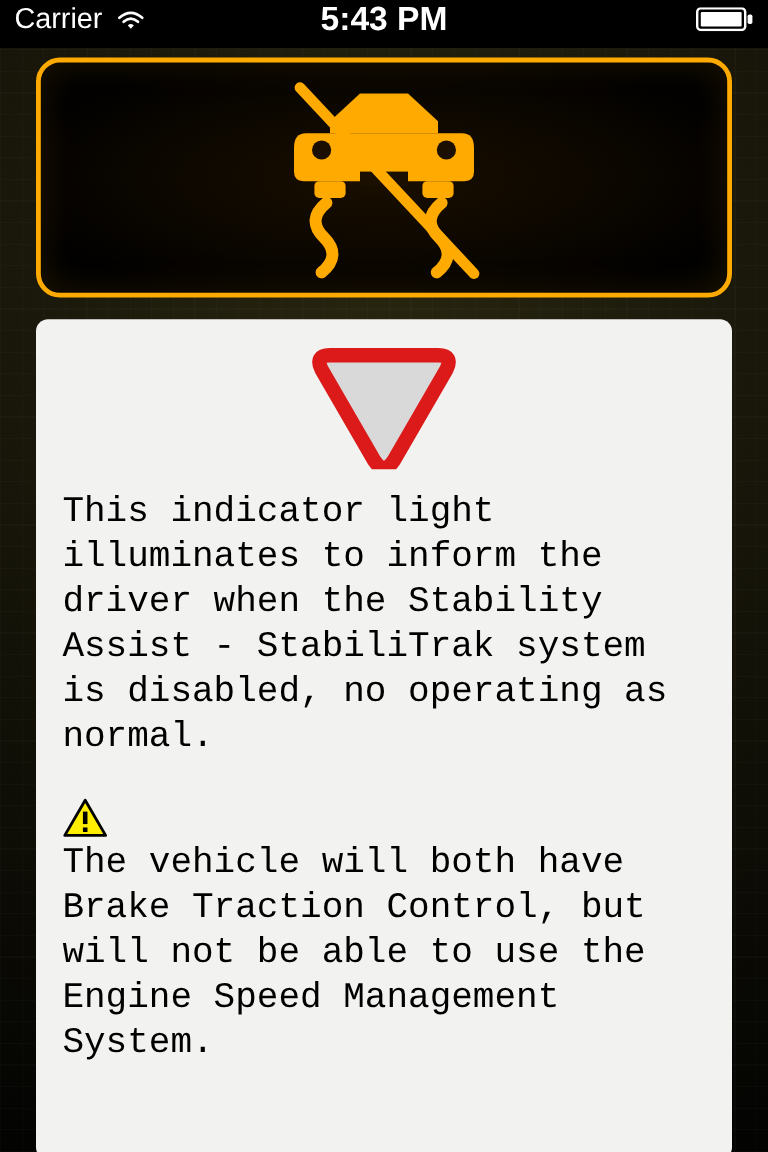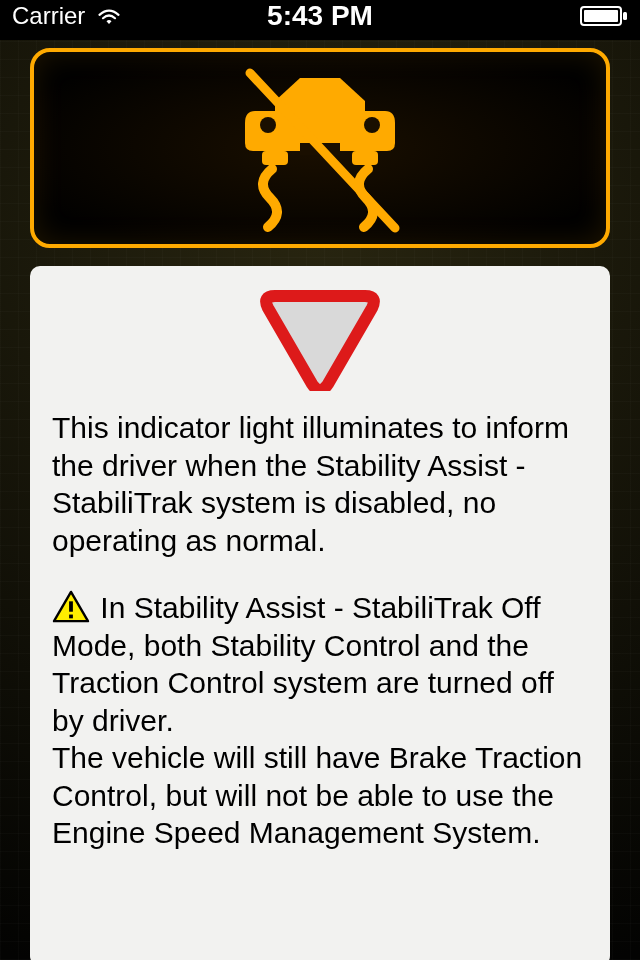--- a/index.html
+++ b/index.html
@@ -76,20 +76,21 @@
     .yield-triangle {
       display: flex;
       justify-content: center;
       margin-bottom: 18px;
     }
     .info-text {
       color: #000;
       font-size: 30px;
       line-height: 1.25;
       text-align: left;
+      font-family: Liberation Mono, monospace;
     }
     .info-text p { margin-bottom: 30px; }
     .warn-icon {
       display: inline-block;
       vertical-align: text-bottom;
       width: 38px;
       height: 34px;
       margin-right: 2px;
     }
   </style>
@@ -152,20 +153,20 @@
       </svg>
     </div>
 
     <div class="info-text">
       <p>This indicator light illuminates to inform the driver when the Stability Assist - StabiliTrak system is disabled, no operating as normal.</p>
       <div>
         <svg class="warn-icon" viewBox="0 0 40 36">
           <path d="M20 2 L38 33 L2 33 Z" fill="#ffee00" stroke="#000" stroke-width="2.5" stroke-linejoin="round"></path>
           <rect x="18" y="12" width="4" height="11" fill="#000"></rect>
           <rect x="18" y="26" width="4" height="4" fill="#000"></rect>
-        </svg><span> In Stability Assist - StabiliTrak Off Mode, both Stability Control and the Traction Control system are turned off by driver.</span>
+        </svg>
         <br>
-        <span>The vehicle will still have Brake Traction Control, but will not be able to use the Engine Speed Management System.</span>
+        <span>The vehicle will both have Brake Traction Control, but will not be able to use the Engine Speed Management System.</span>
       </div>
     </div>
   </div>
 
 </div>
 
 </body></html>

